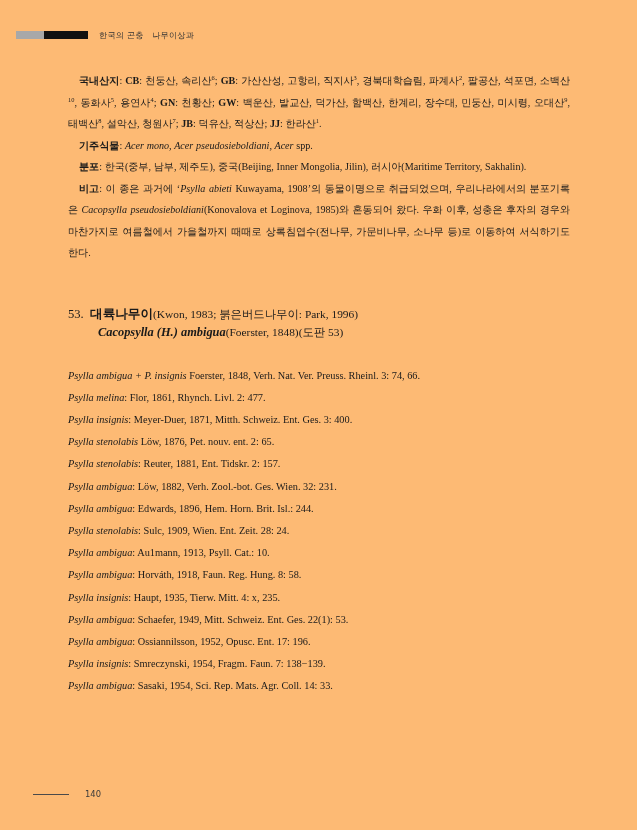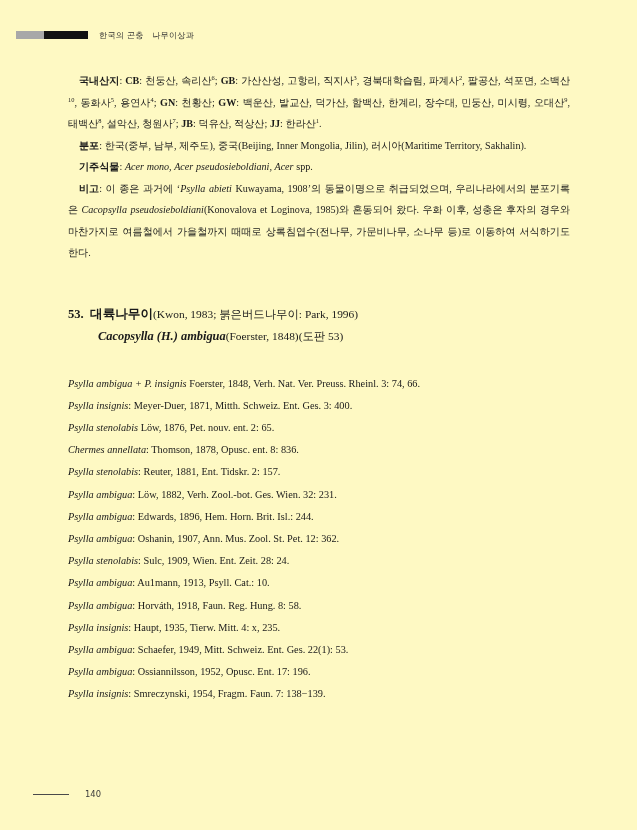--- a/index.html
+++ b/index.html
@@ -12,21 +12,21 @@
     height: 830px;
     position: relative;
     font-family: "Liberation Serif", "DejaVu Serif", serif;
     color: #1a1a1a;
     overflow: hidden;
   }
 
   .page {
     position: absolute;
     inset: 0;
-    background: #fef9c3;
+    background: #fdba74;
   }
 
   
   .runhead {
     position: absolute;
     top: 28px;
     left: 16px;
     right: 40px;
     height: 14px;
     display: flex;
@@ -85,33 +85,33 @@
   .species-head {
     margin-top: 40px;
     margin-bottom: 0;
   }
   .species-head .line1 {
     font-size: 12.6px;
     line-height: 21px;
     font-weight: bold;
   }
   .species-head .line1 .num {
-    font-weight: bold;
+    font-weight: normal;
   }
   .species-head .line1 .kor {
     font-weight: bold;
   }
   .species-head .line1 .paren {
     font-weight: normal;
     font-size: 11.4px;
     margin-top: 6px;
   }
   .species-head .line2 {
     font-size: 12.4px;
-    line-height: 22px;
+    line-height: 14px;
     padding-left: 30px;
   }
   .species-head .line2 .sci {
     font-weight: bold;
     font-style: italic;
   }
   .species-head .line2 .auth {
     font-weight: normal;
     font-style: normal;
     font-size: 11.4px;
@@ -161,56 +161,56 @@
     <span class="runhead-text">한국의 곤충   나무이상과</span>
   </div>
 
   <div class="content">
 
     <p class="body">
       <span class="lbl">국내산지</span><span><span>: </span><span class="lbl">CB</span><span>: 천둥산, 속리산</span><sup>6</sup><span>; </span><span class="lbl">GB</span><span>: 가산산성, 고항리, 직지사</span><sup>3</sup><span>, 경북대학습림, 파계사</span><sup>2</sup><span>, 팔공산, 석포면, 소백산</span><sup>10</sup><span>, 동화사</span><sup>5</sup><span>, 용연사</span><sup>4</sup><span>; </span><span class="lbl">GN</span><span>: 천황산; </span><span class="lbl">GW</span><span>: 백운산, 발교산, 덕가산, 함백산, 한계리, 장수대, 민둥산, 미시령, 오대산</span><sup>9</sup><span>, 태백산</span><sup>8</sup><span>, 설악산, 청원사</span><sup>7</sup><span>; </span><span class="lbl">JB</span><span>: 덕유산, 적상산; </span><span class="lbl">JJ</span><span>: 한라산</span><sup>1</sup><span>.</span></span>
     </p>
 
     <p class="body">
+      <span class="lbl">기주식물</span><span><span>: </span><span class="it">Acer mono, Acer pseudosieboldiani, Acer</span><span> spp.</span></span>
+    </p>
+
+    <p class="body">
       <span class="lbl">분포</span><span><span>: 한국(중부, 남부, 제주도), 중국(Beijing, Inner Mongolia, Jilin), 러시아(Maritime Territory, Sakhalin).</span></span>
-    </p>
-
-    <p class="body">
-      <span class="lbl">기주식물</span><span><span>: </span><span class="it">Acer mono, Acer pseudosieboldiani, Acer</span><span> spp.</span></span>
     </p>
 
     <p class="body">
       <span class="lbl">비고</span><span><span>: 이 종은 과거에 ‘</span><span class="it">Psylla abieti</span><span> Kuwayama, 1908’의 동물이명으로 취급되었으며, 우리나라에서의 분포기록은 </span><span class="it">Cacopsylla pseudosieboldiani</span><span>(Konovalova et Loginova, 1985)와 혼동되어 왔다. 우화 이후, 성충은 후자의 경우와 마찬가지로 여름철에서 가을철까지 때때로 상록침엽수(전나무, 가문비나무, 소나무 등)로 이동하여 서식하기도 한다.</span></span>
     </p>
 
     <div class="species-head">
       <div class="line1">
         <span class="num">53.</span><span>&nbsp;&nbsp;</span><span class="kor">대륙나무이</span><span class="paren">(Kwon, 1983; 붉은버드나무이: Park, 1996)</span>
       </div>
       <div class="line2">
         <span class="sci">Cacopsylla (H.) ambigua</span><span class="auth">(Foerster, 1848)</span><span class="auth">(도판 53)</span>
       </div>
     </div>
 
     <div class="synonymy">
         <div class="syn-line"><span class="taxon">Psylla ambigua + P. insignis</span><span> Foerster, 1848, Verh. Nat. Ver. Preuss. Rheinl. 3: 74, 66.</span></div>
+        <div class="syn-line"><span class="taxon">Psylla melina</span><span>: Flor, 1861, Rhynch. Livl. 2: 477.</span></div>
         <div class="syn-line"><span class="taxon">Psylla insignis</span><span>: Meyer-Duer, 1871, Mitth. Schweiz. Ent. Ges. 3: 400.</span></div>
         <div class="syn-line"><span class="taxon">Psylla stenolabis</span><span> Löw, 1876, Pet. nouv. ent. 2: 65.</span></div>
-        <div class="syn-line"><span class="taxon">Chermes annellata</span><span>: Thomson, 1878, Opusc. ent. 8: 836.</span></div>
         <div class="syn-line"><span class="taxon">Psylla stenolabis</span><span>: Reuter, 1881, Ent. Tidskr. 2: 157.</span></div>
         <div class="syn-line"><span class="taxon">Psylla ambigua</span><span>: Löw, 1882, Verh. Zool.-bot. Ges. Wien. 32: 231.</span></div>
         <div class="syn-line"><span class="taxon">Psylla ambigua</span><span>: Edwards, 1896, Hem. Horn. Brit. Isl.: 244.</span></div>
-        <div class="syn-line"><span class="taxon">Psylla ambigua</span><span>: Oshanin, 1907, Ann. Mus. Zool. St. Pet. 12: 362.</span></div>
         <div class="syn-line"><span class="taxon">Psylla stenolabis</span><span>: Sulc, 1909, Wien. Ent. Zeit. 28: 24.</span></div>
         <div class="syn-line"><span class="taxon">Psylla ambigua</span><span>: Au1mann, 1913, Psyll. Cat.: 10.</span></div>
         <div class="syn-line"><span class="taxon">Psylla ambigua</span><span>: Horváth, 1918, Faun. Reg. Hung. 8: 58.</span></div>
         <div class="syn-line"><span class="taxon">Psylla insignis</span><span>: Haupt, 1935, Tierw. Mitt. 4: x, 235.</span></div>
         <div class="syn-line"><span class="taxon">Psylla ambigua</span><span>: Schaefer, 1949, Mitt. Schweiz. Ent. Ges. 22(1): 53.</span></div>
         <div class="syn-line"><span class="taxon">Psylla ambigua</span><span>: Ossiannilsson, 1952, Opusc. Ent. 17: 196.</span></div>
         <div class="syn-line"><span class="taxon">Psylla insignis</span><span>: Smreczynski, 1954, Fragm. Faun. 7: 138−139.</span></div>
+        <div class="syn-line"><span class="taxon">Psylla ambigua</span><span>: Sasaki, 1954, Sci. Rep. Mats. Agr. Coll. 14: 33.</span></div>
       </div>
 
   </div>
 
   <div class="folio">
     <span class="folio-rule"></span>
     <span class="folio-num">140</span>
   </div>
 
 </div>

